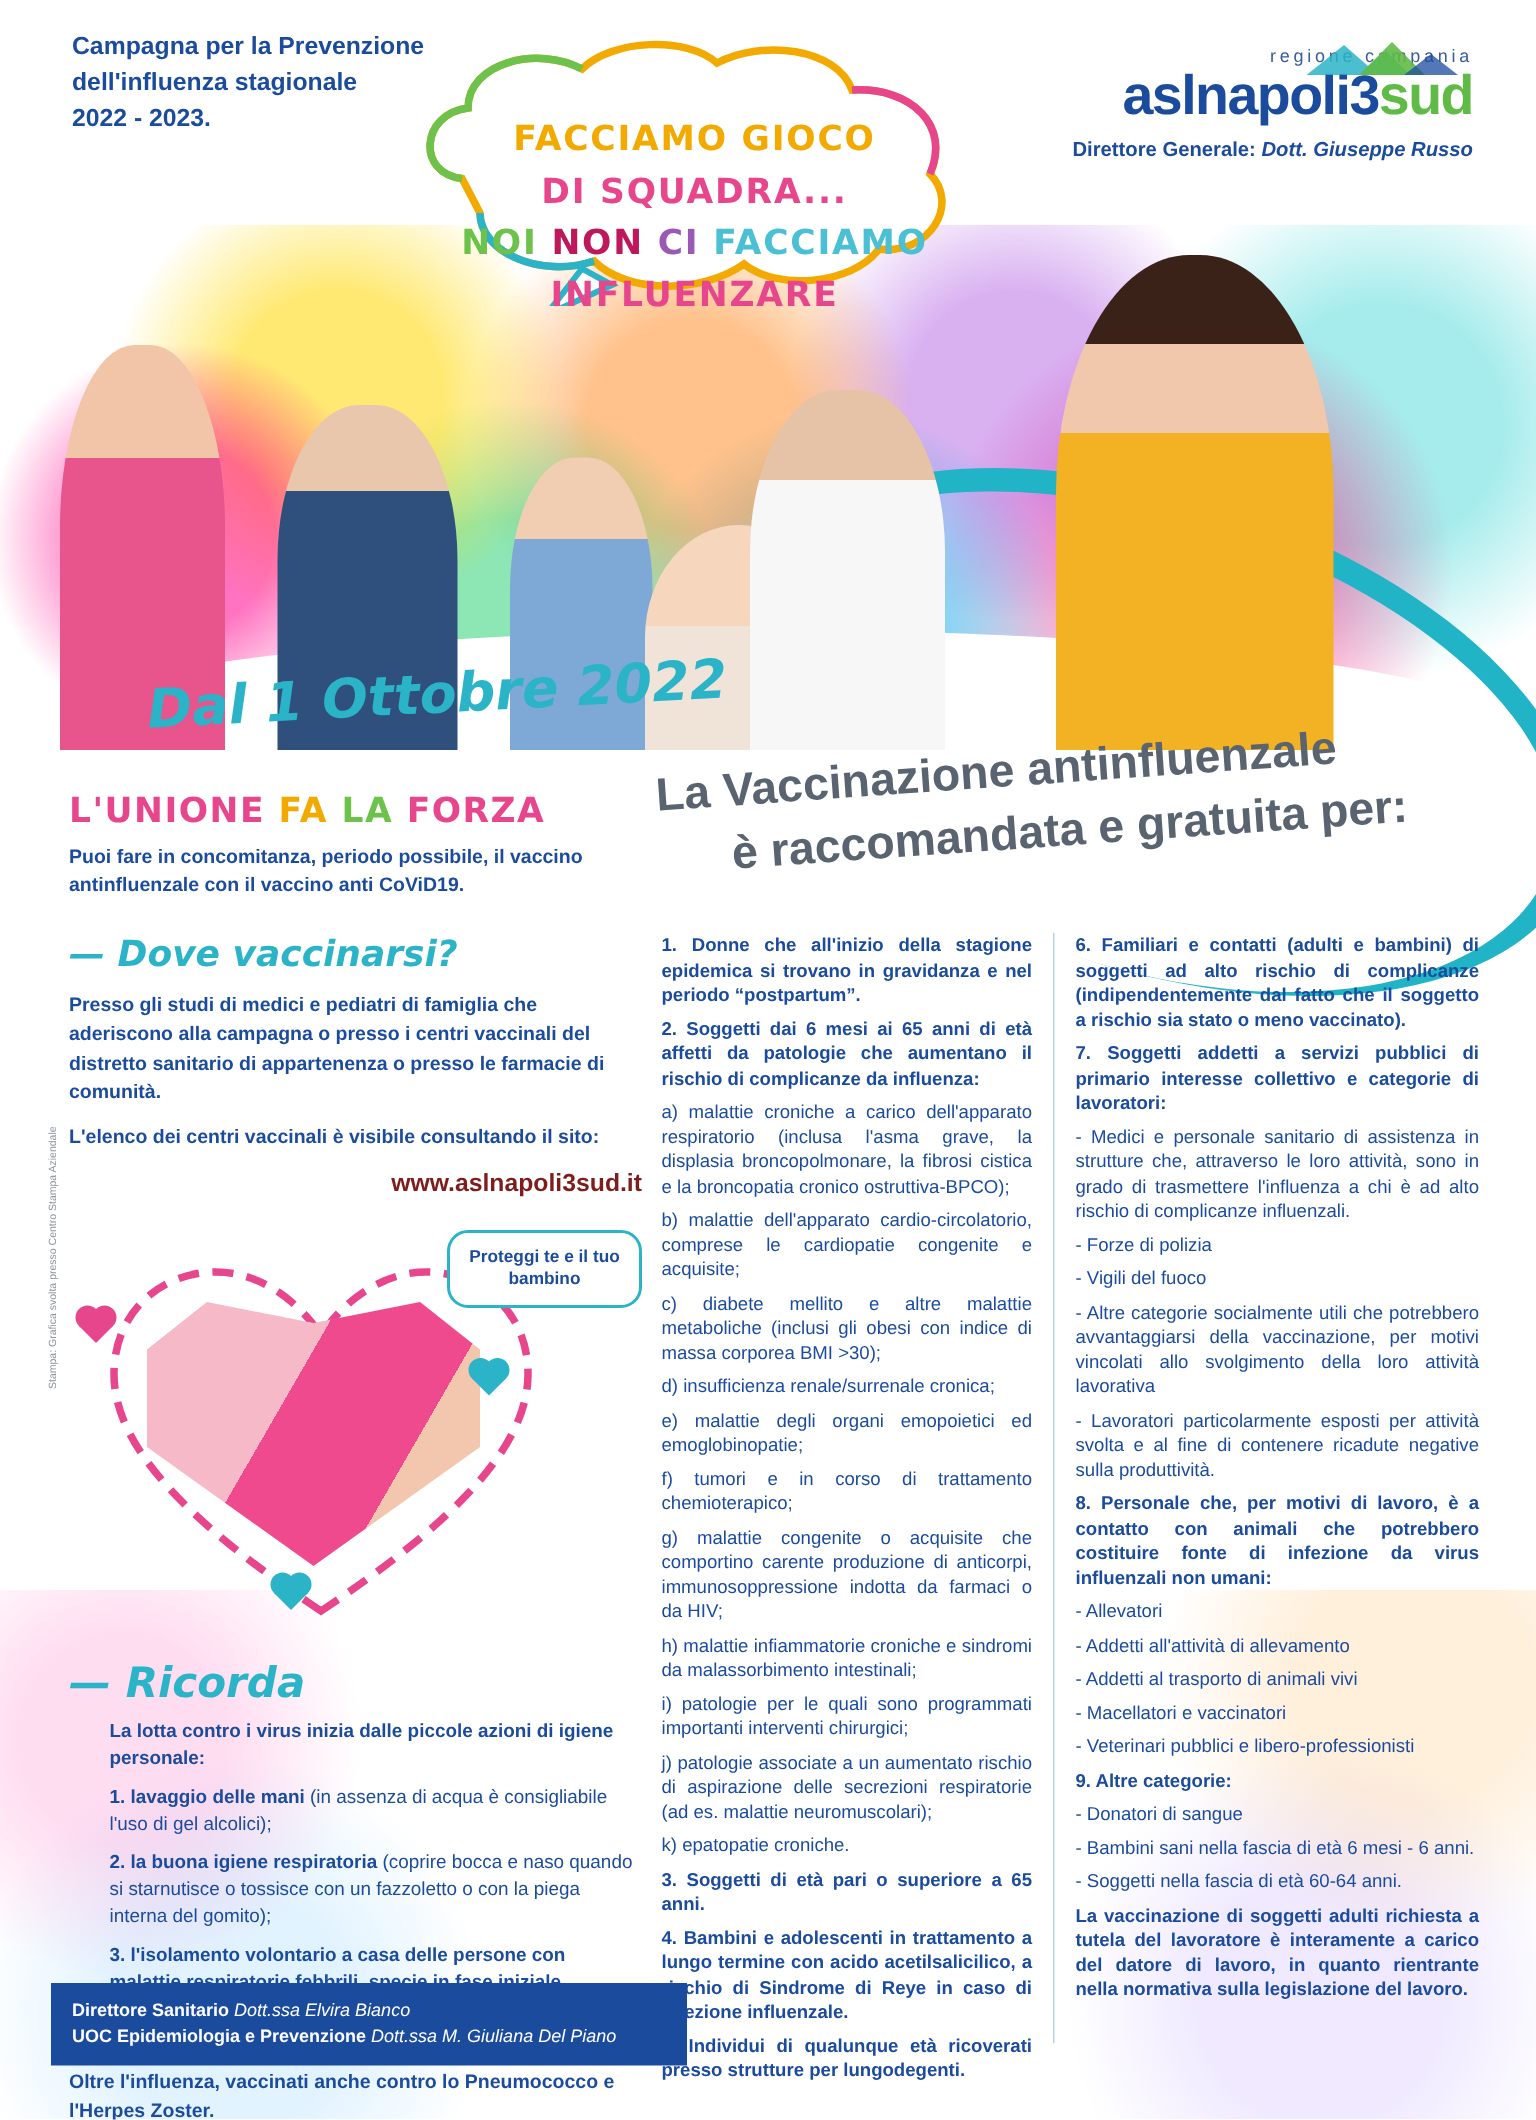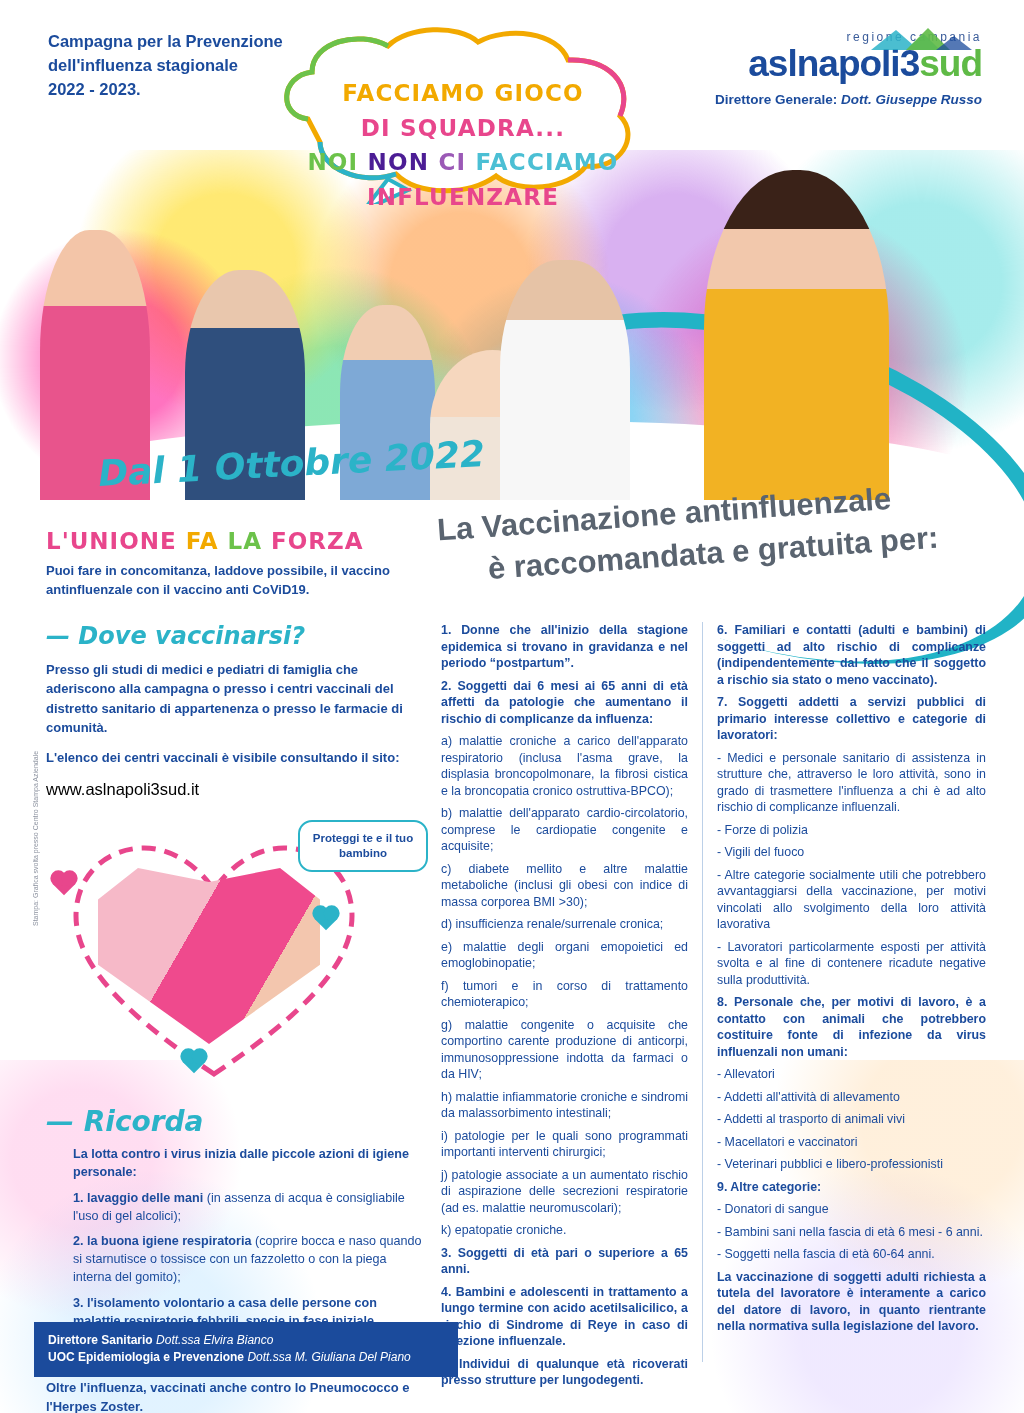--- a/index.html
+++ b/index.html
@@ -73,21 +73,21 @@
     border-top: 16px solid #21b3c6;
     border-left: 16px solid transparent;
     border-right: 16px solid #21b3c6;
     transform: rotate(18deg);
     z-index: 3;
   }
 
   
   .header-title {
     position: absolute;
-    left: 48px; top: 30px;
+    left: 48px; top: 20px;
     width: 330px;
     font-size: 16.5px;
     font-weight: bold;
     line-height: 1.45;
     color: #1b4b9c;
     z-index: 6;
   }
 
   .logo-block {
     position: absolute;
@@ -137,21 +137,21 @@
     font-size: 23px;
     font-weight: bold;
     letter-spacing: 1.2px;
     line-height: 1.5;
     font-family: "DejaVu Sans", sans-serif;
   }
   .bt1 { color: #f2a900; }
   .bt2 { color: #e8468c; }
   .bt3 { color: #4bbfd4; }
   .bt-green { color: #6cc24a; }
-  .bt-pink { color: #4c1d95; margin-top: 44px; }
+  .bt-pink { color: #be185d; margin-top: 44px; }
   .bt-purple { color: #9b59b6; }
 
   
   .people {
     position: absolute;
     left: 0; top: 170px;
     width: 1024px; height: 330px;
     z-index: 4;
   }
   .person {
@@ -227,24 +227,24 @@
   }
   .dove-body {
     margin-top: 10px;
     font-size: 13px;
     font-weight: bold;
     line-height: 1.5;
     color: #1b4b9c;
   }
   .dove-body p { margin: 0 0 10px 0; }
   .website {
-    text-align: left;
-    color: #000000;
+    text-align: right;
+    color: #7f1d1d;
     font-size: 16.5px;
-    font-weight: normal;
+    font-weight: bold;
     margin-top: 6px;
   }
 
   
   .heart-block {
     position: relative;
     margin-top: 14px;
     width: 382px;
     height: 285px;
   }
@@ -449,21 +449,21 @@
   </div>
 
   <div class="left-col">
 
     <div class="unione">
       <span class="c1">L'UNIONE</span>
       <span class="c2">FA</span>
       <span class="c3">LA</span>
       <span class="c4">FORZA</span>
     </div>
-    <div class="para-bold">Puoi fare in concomitanza, laddove possibile, il vaccino antinfluenzale con il vaccino anti CoViD19.</div>
+    <div class="para-bold">Puoi fare in concomitanza, periodo possibile, il vaccino antinfluenzale con il vaccino anti CoViD19.</div>
 
     <div class="dove-head">— <span>Dove vaccinarsi?</span></div>
 
     <div class="dove-body">
       <p>Presso gli studi di medici e pediatri di famiglia che aderiscono alla campagna o presso i centri vaccinali del distretto sanitario di appartenenza o presso le farmacie di comunità.</p>
       <p>L'elenco dei centri vaccinali è visibile consultando il sito:</p>
       <div class="website">www.aslnapoli3sud.it</div>
     </div>
 
     <div class="heart-block">

